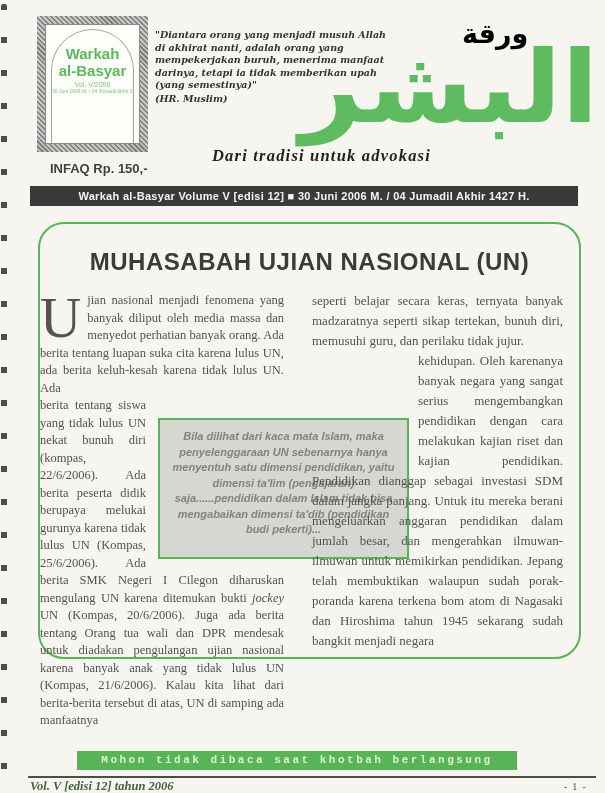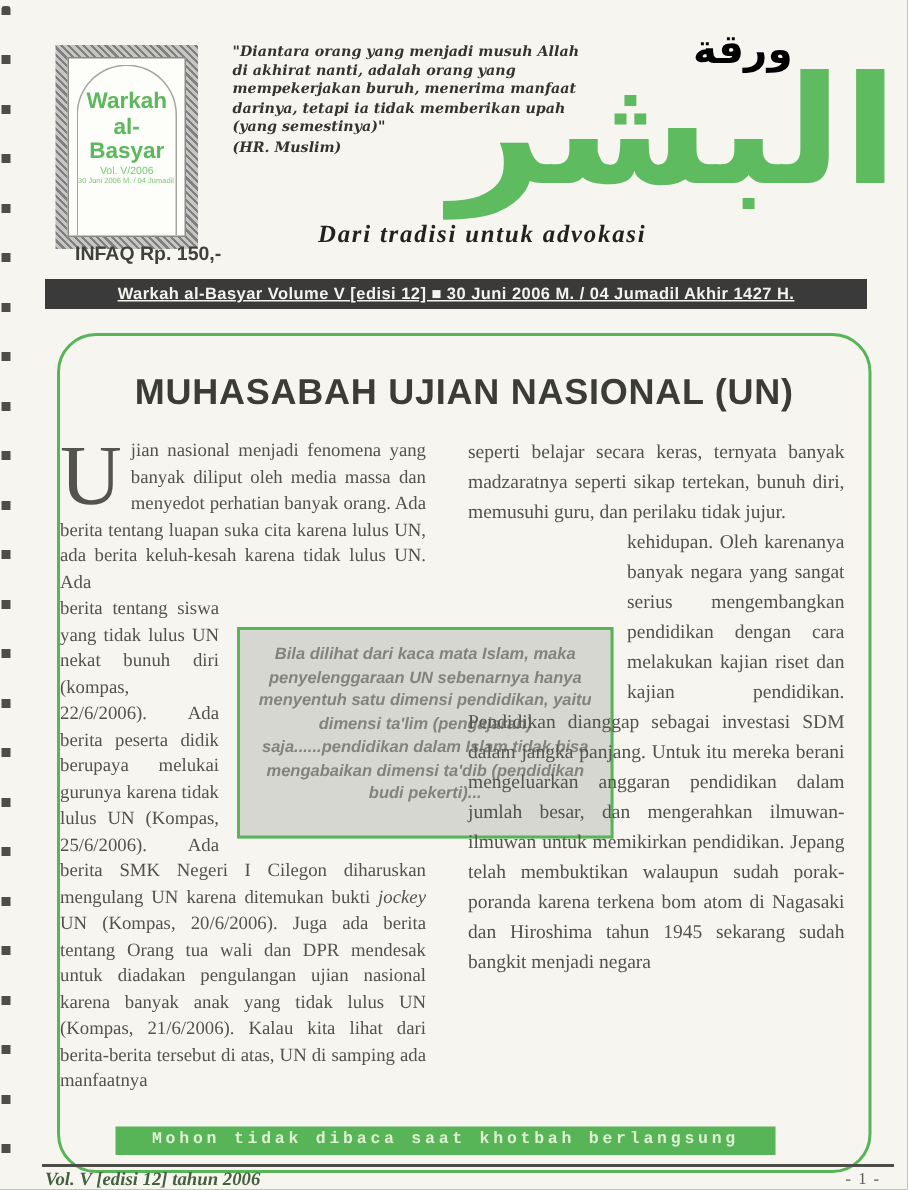--- a/index.html
+++ b/index.html
@@ -9,21 +9,21 @@
     font-family:"Liberation Serif", serif; color:#53534d;
   }
   
   .binding{
     position:absolute; left:1px; top:4px; width:6px; height:786px;
     background:repeating-linear-gradient(180deg,#24241f 0 6px, transparent 6px 33px);
     border-radius:2px; opacity:.8;
   }
   
   .logo-box{
-    position:absolute; left:37px; top:30px; width:95px; height:136px;
+    position:absolute; left:37px; top:16px; width:111px; height:136px;
     background:repeating-linear-gradient(45deg,#808080 0 1.5px,#c6c6c2 1.5px 3.5px);
     padding:0; box-sizing:border-box;
   }
   .logo-inner{
     position:absolute; left:8px; top:8px; right:8px; bottom:8px;
     background:#fdfdf9; border:1px solid #8a8a86;
   }
   .logo-arch{
     position:absolute; left:5px; top:4px; right:5px; bottom:0;
     border:1px solid #a5a5a0; border-bottom:none;
@@ -63,25 +63,25 @@
   .tagline{
     position:absolute; left:212px; top:146px;
     font-family:"Liberation Serif",serif; font-style:italic; font-weight:bold;
     font-size:16.5px; color:#222220; letter-spacing:1.2px;
   }
   
   .issue-bar{
     position:absolute; left:30px; top:186px; width:548px; height:20px;
     background:#3a3a3a; color:#f3f3ef; text-align:center;
     font-family:"Liberation Sans",sans-serif; font-weight:bold;
-    font-size:11px; line-height:20px; letter-spacing:.3px;text-decoration:underline;
+    font-size:11px; line-height:20px; letter-spacing:.3px;
   }
   
   .frame{
-    position:absolute; left:38px; top:222px; width:543px; height:560px;
+    position:absolute; left:38px; top:222px; width:543px; height:437px;
     border:2px solid #57b457; border-radius:26px; box-sizing:border-box;
   }
   .title{
     margin:24px 0 0; text-align:center;
     font-family:"Liberation Sans",sans-serif; font-weight:bold;
     font-size:24px; color:#3b3b38; letter-spacing:.5px;
   }
   
   .col{position:absolute; text-align:justify;}
   .col p{margin:0;}

